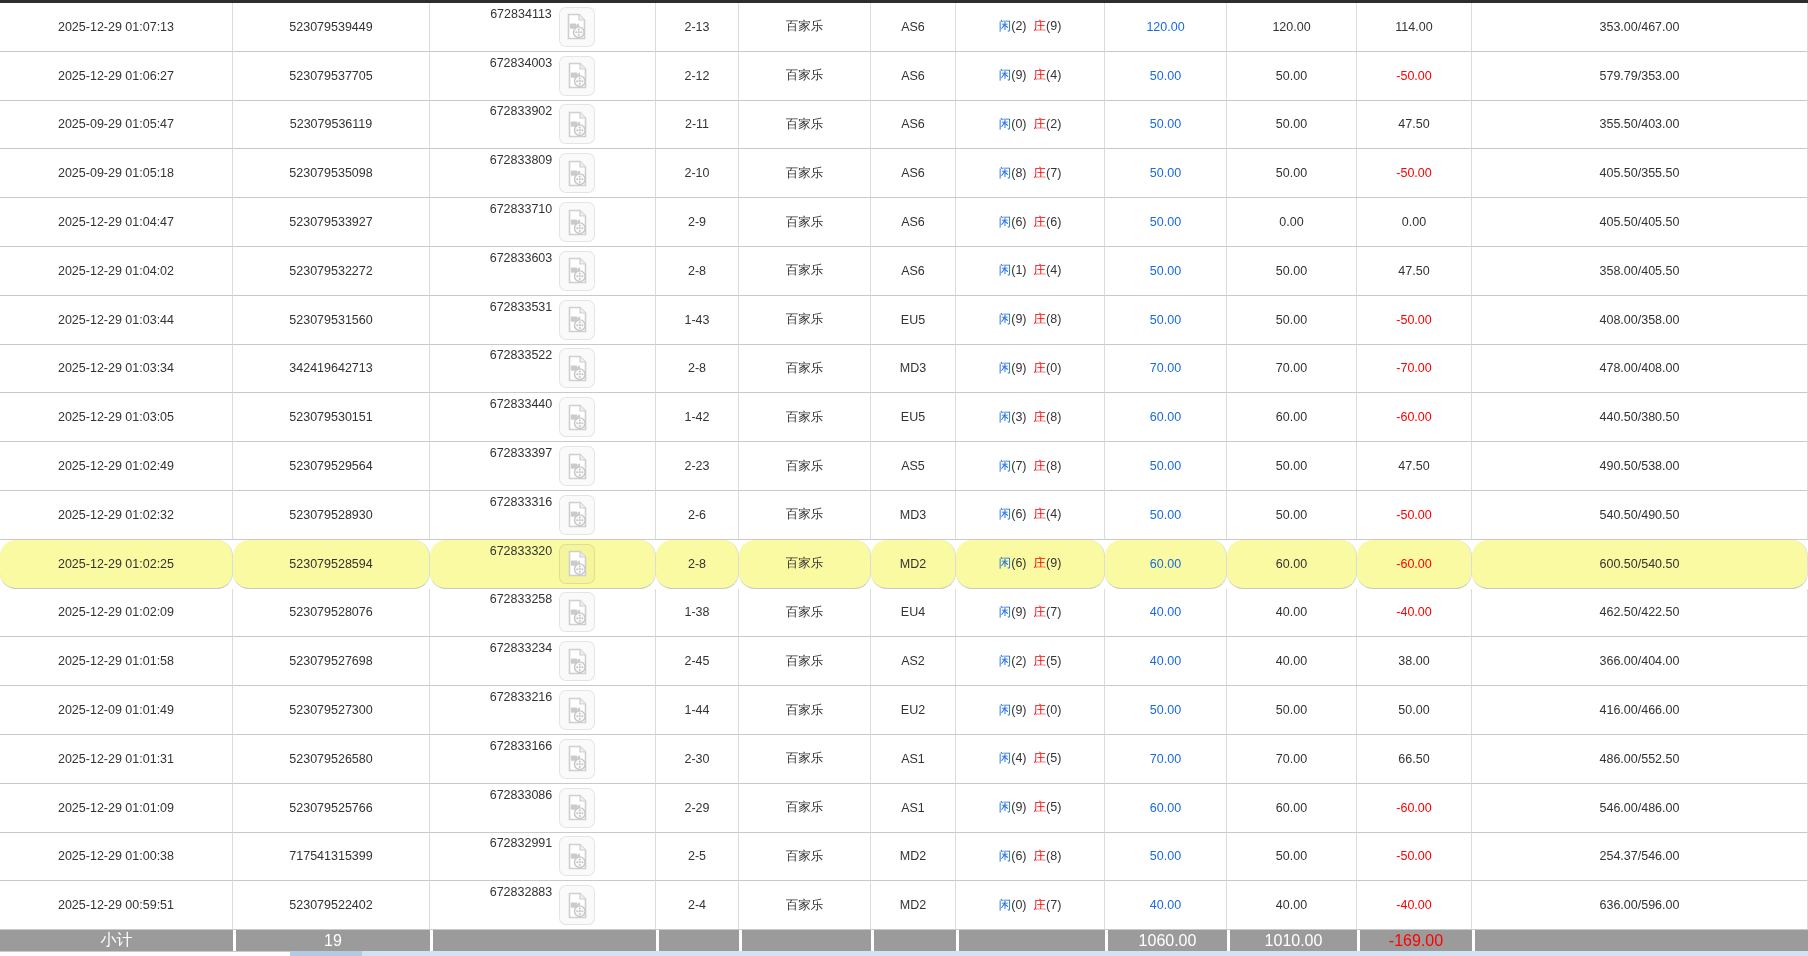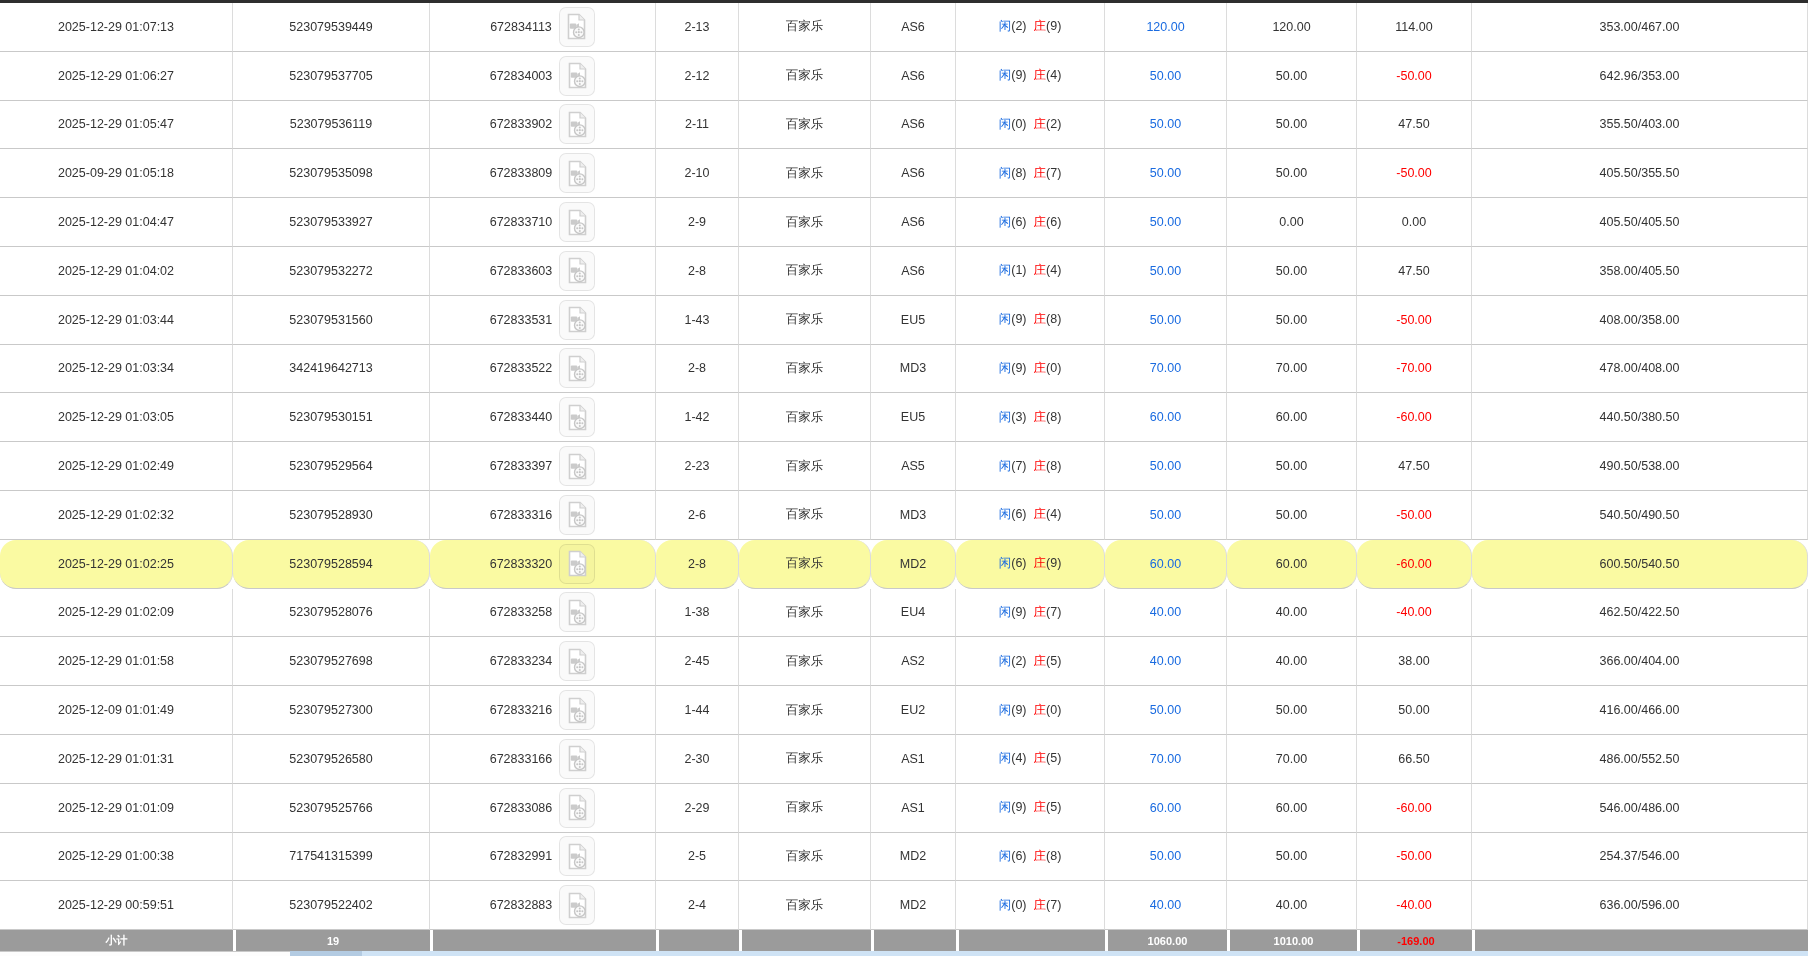--- a/index.html
+++ b/index.html
@@ -26,34 +26,34 @@
     overflow:hidden;white-space:nowrap;
   }
   table.bets tbody td:first-child{border-left:none;}
   tr.highlighted td{background:var(--highlight,#fafaa5);border-radius:16px;}
   .blue{color:var(--blue,#1a6be0);}
   .neg{color:var(--red,#f00);text-align:center;}
   .p-label{color:var(--blue,#1a6be0);}
   .b-label{color:var(--red,#f00);margin-left:7px;}
   .score::before{content:"(";color:#333;}
   .score::after{content:")";color:#333;}
-  .round-wrap{display:inline-flex;align-items:center;justify-content:center;gap:7px;}
+  .round-wrap{display:inline-flex;justify-content:center;gap:7px;}
   .replay-btn{
     width:36px;height:40px;flex:0 0 36px;
     border:1px solid rgba(0,0,0,0.09);
     border-radius:7px;
     background:rgba(0,0,0,0.02);
     display:inline-flex;align-items:center;justify-content:center;
     padding:0;cursor:pointer;
   }
   
   table.bets tfoot td{
     height:21px;
     background:var(--footer-bg,#9b9b9b);
-    color:#fff;font-weight:bold;font-size:11px;
+    color:#fff;font-weight:normal;font-size:16px;
     border-right:none;border-bottom:none;
     border-left:3px solid #fff;
   }
   table.bets tfoot td:first-child{border-left:none;}
   table.bets tfoot td.neg{color:var(--red,#f00);}
   
   .hscrollbar{
     position:absolute;left:0;bottom:0;width:1808px;height:5px;
     background:#cfe3f5;
   }
@@ -148,24 +148,24 @@
     </td>
     <td><span>2-12</span></td>
     <td><span>百家乐</span></td>
     <td><span>AS6</span></td>
     <td>
       <span class="p-label">闲</span><span class="score">9</span><span class="b-label">庄</span><span class="score">4</span>
     </td>
     <td class="blue"><span>50.00</span></td>
     <td><span>50.00</span></td>
     <td><span class="neg">-50.00</span></td>
-    <td><span>642.96/353.00</span></td>
-  </tr>
-        <tr>
-    <td><span>2025-12-29 01:05:47</span></td>
+    <td><span>579.79/353.00</span></td>
+  </tr>
+        <tr>
+    <td><span>2025-09-29 01:05:47</span></td>
     <td><span>523079536119</span></td>
     <td>
       <span class="round-wrap">
         <span>672833902</span>
         <button class="replay-btn">
           <span style="display:inline-flex;">
             <svg width="23" height="27" viewBox="0 0 23 27" aria-hidden="true">
               <path d="M3.5 1.5 H14 L19.5 7 V25.5 H3.5 Z" fill="#ffffff" stroke="#cfcfcf" stroke-width="1.6"></path>
               <path d="M14 1.5 V7 H19.5" fill="#efefef" stroke="#cfcfcf" stroke-width="1.2"></path>
               <rect x="4.8" y="10.5" width="6.5" height="5.2" rx="1" fill="#cbcbcb"></rect>

